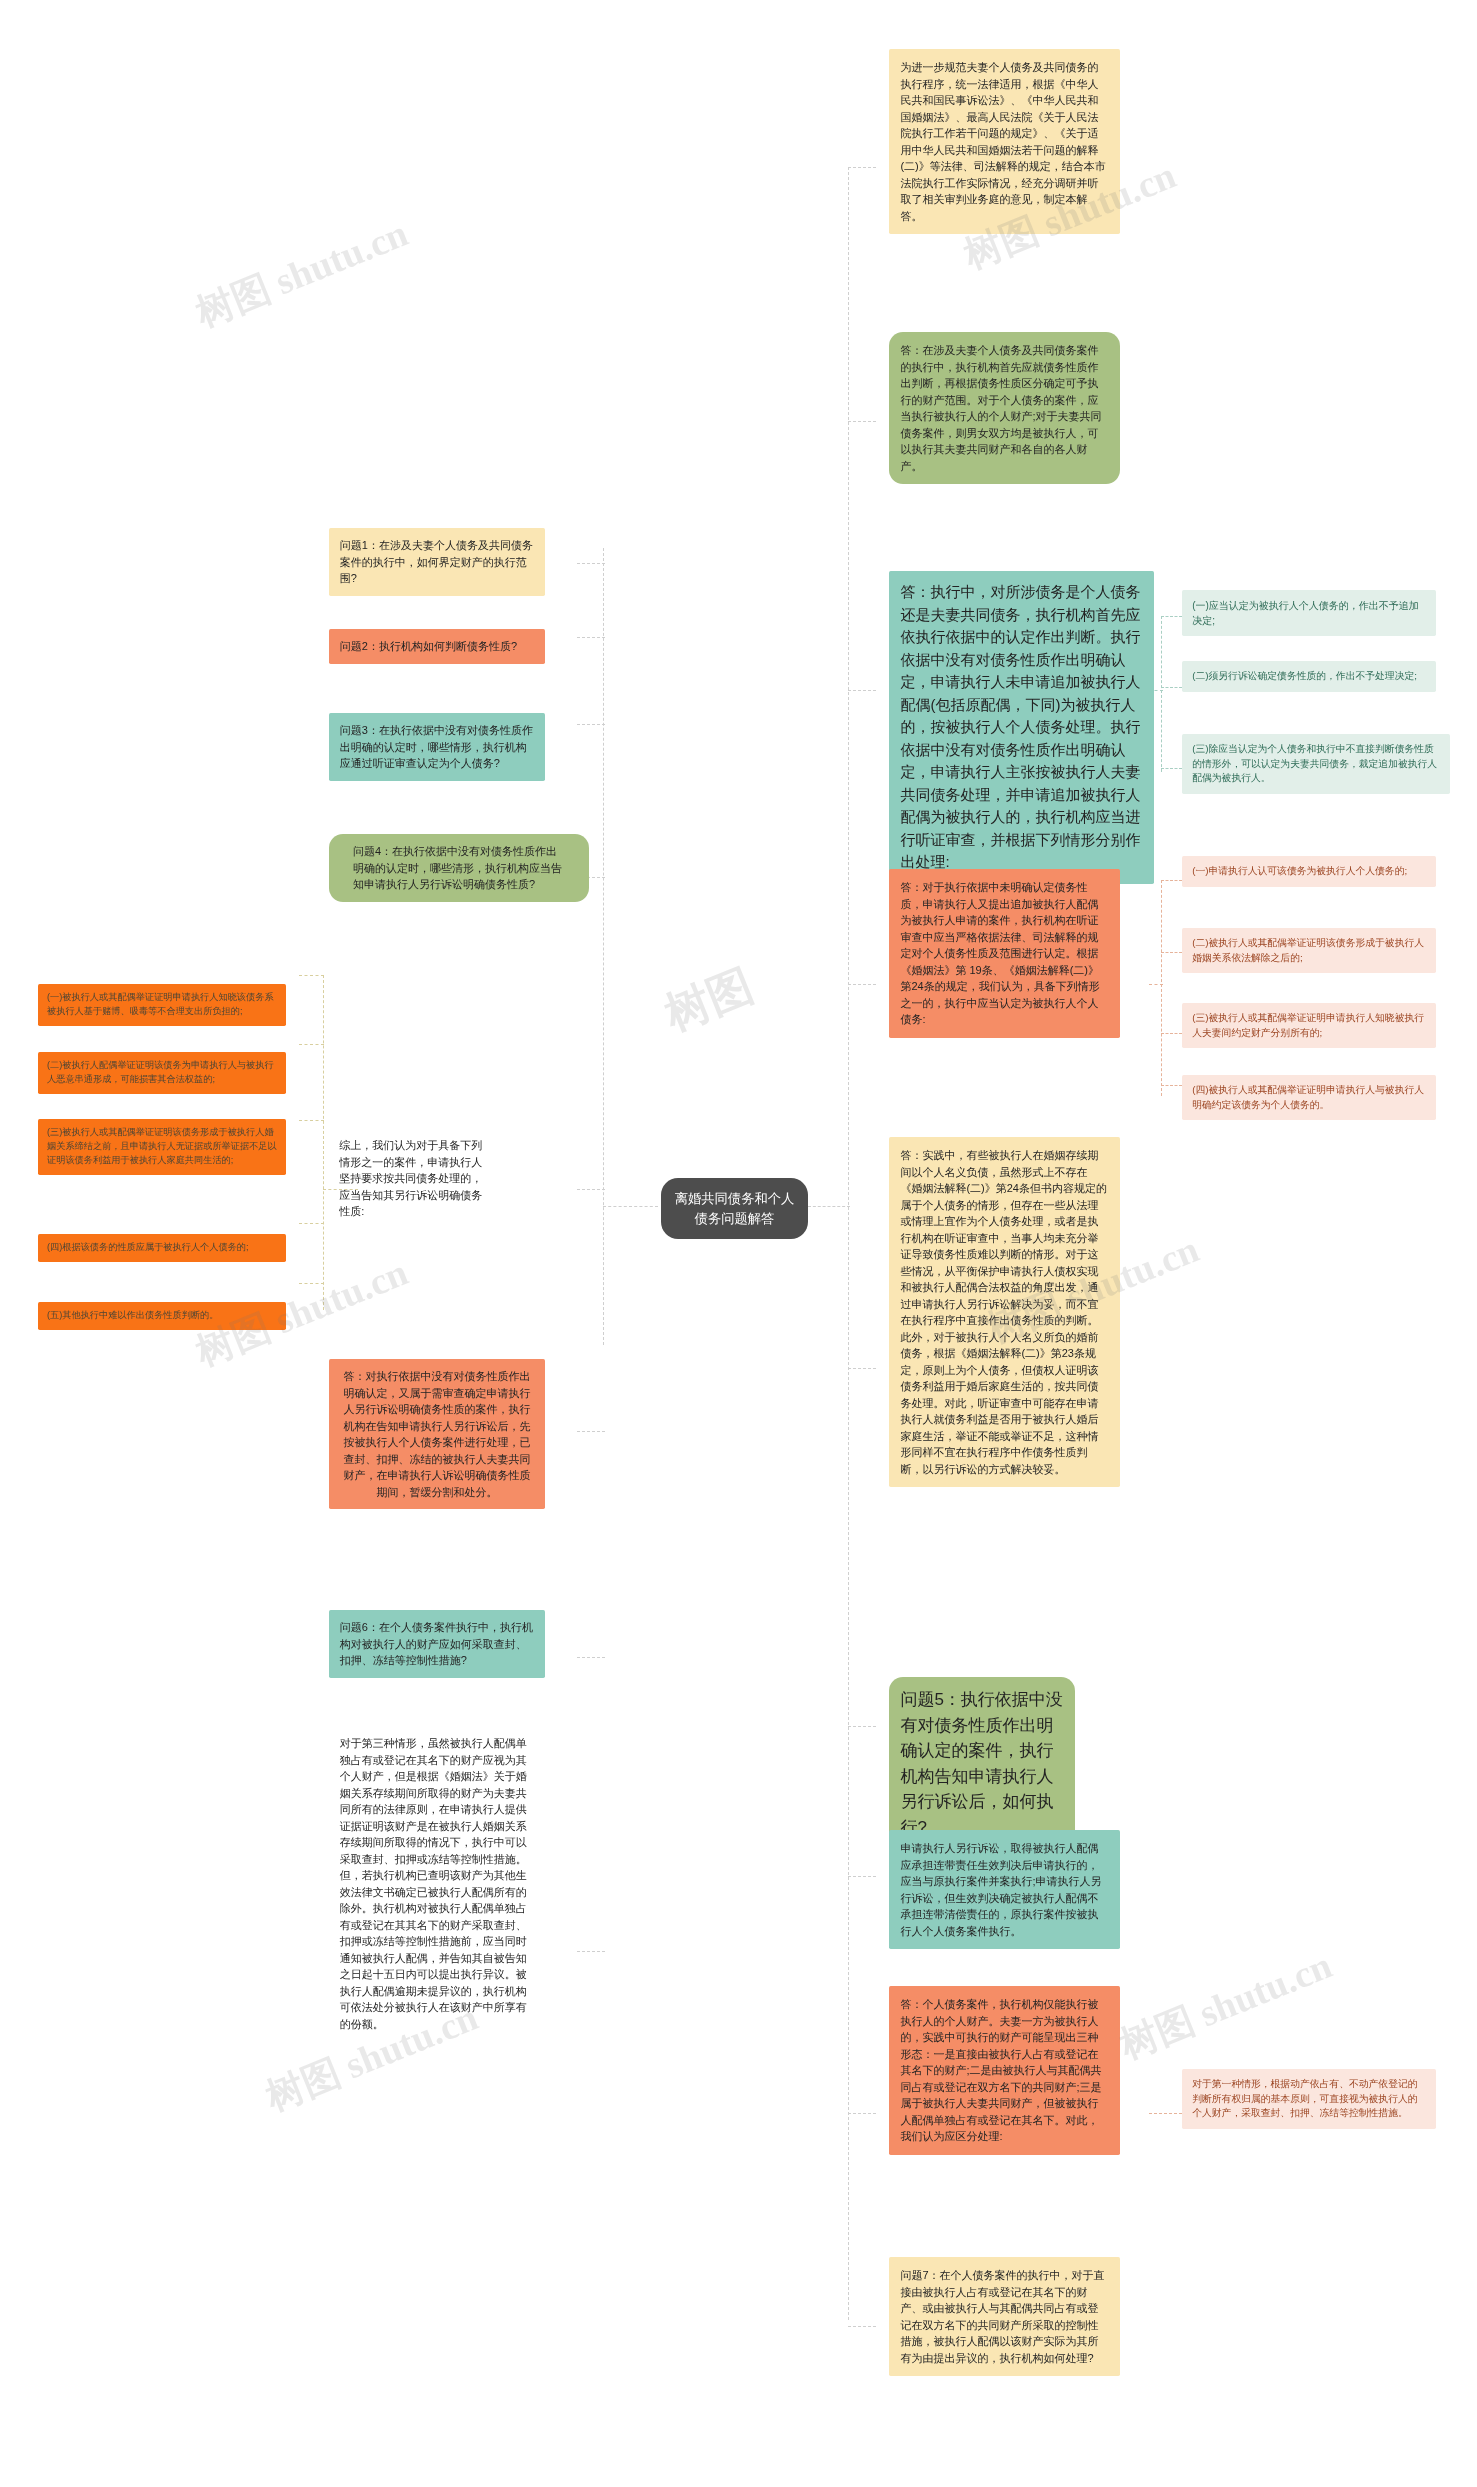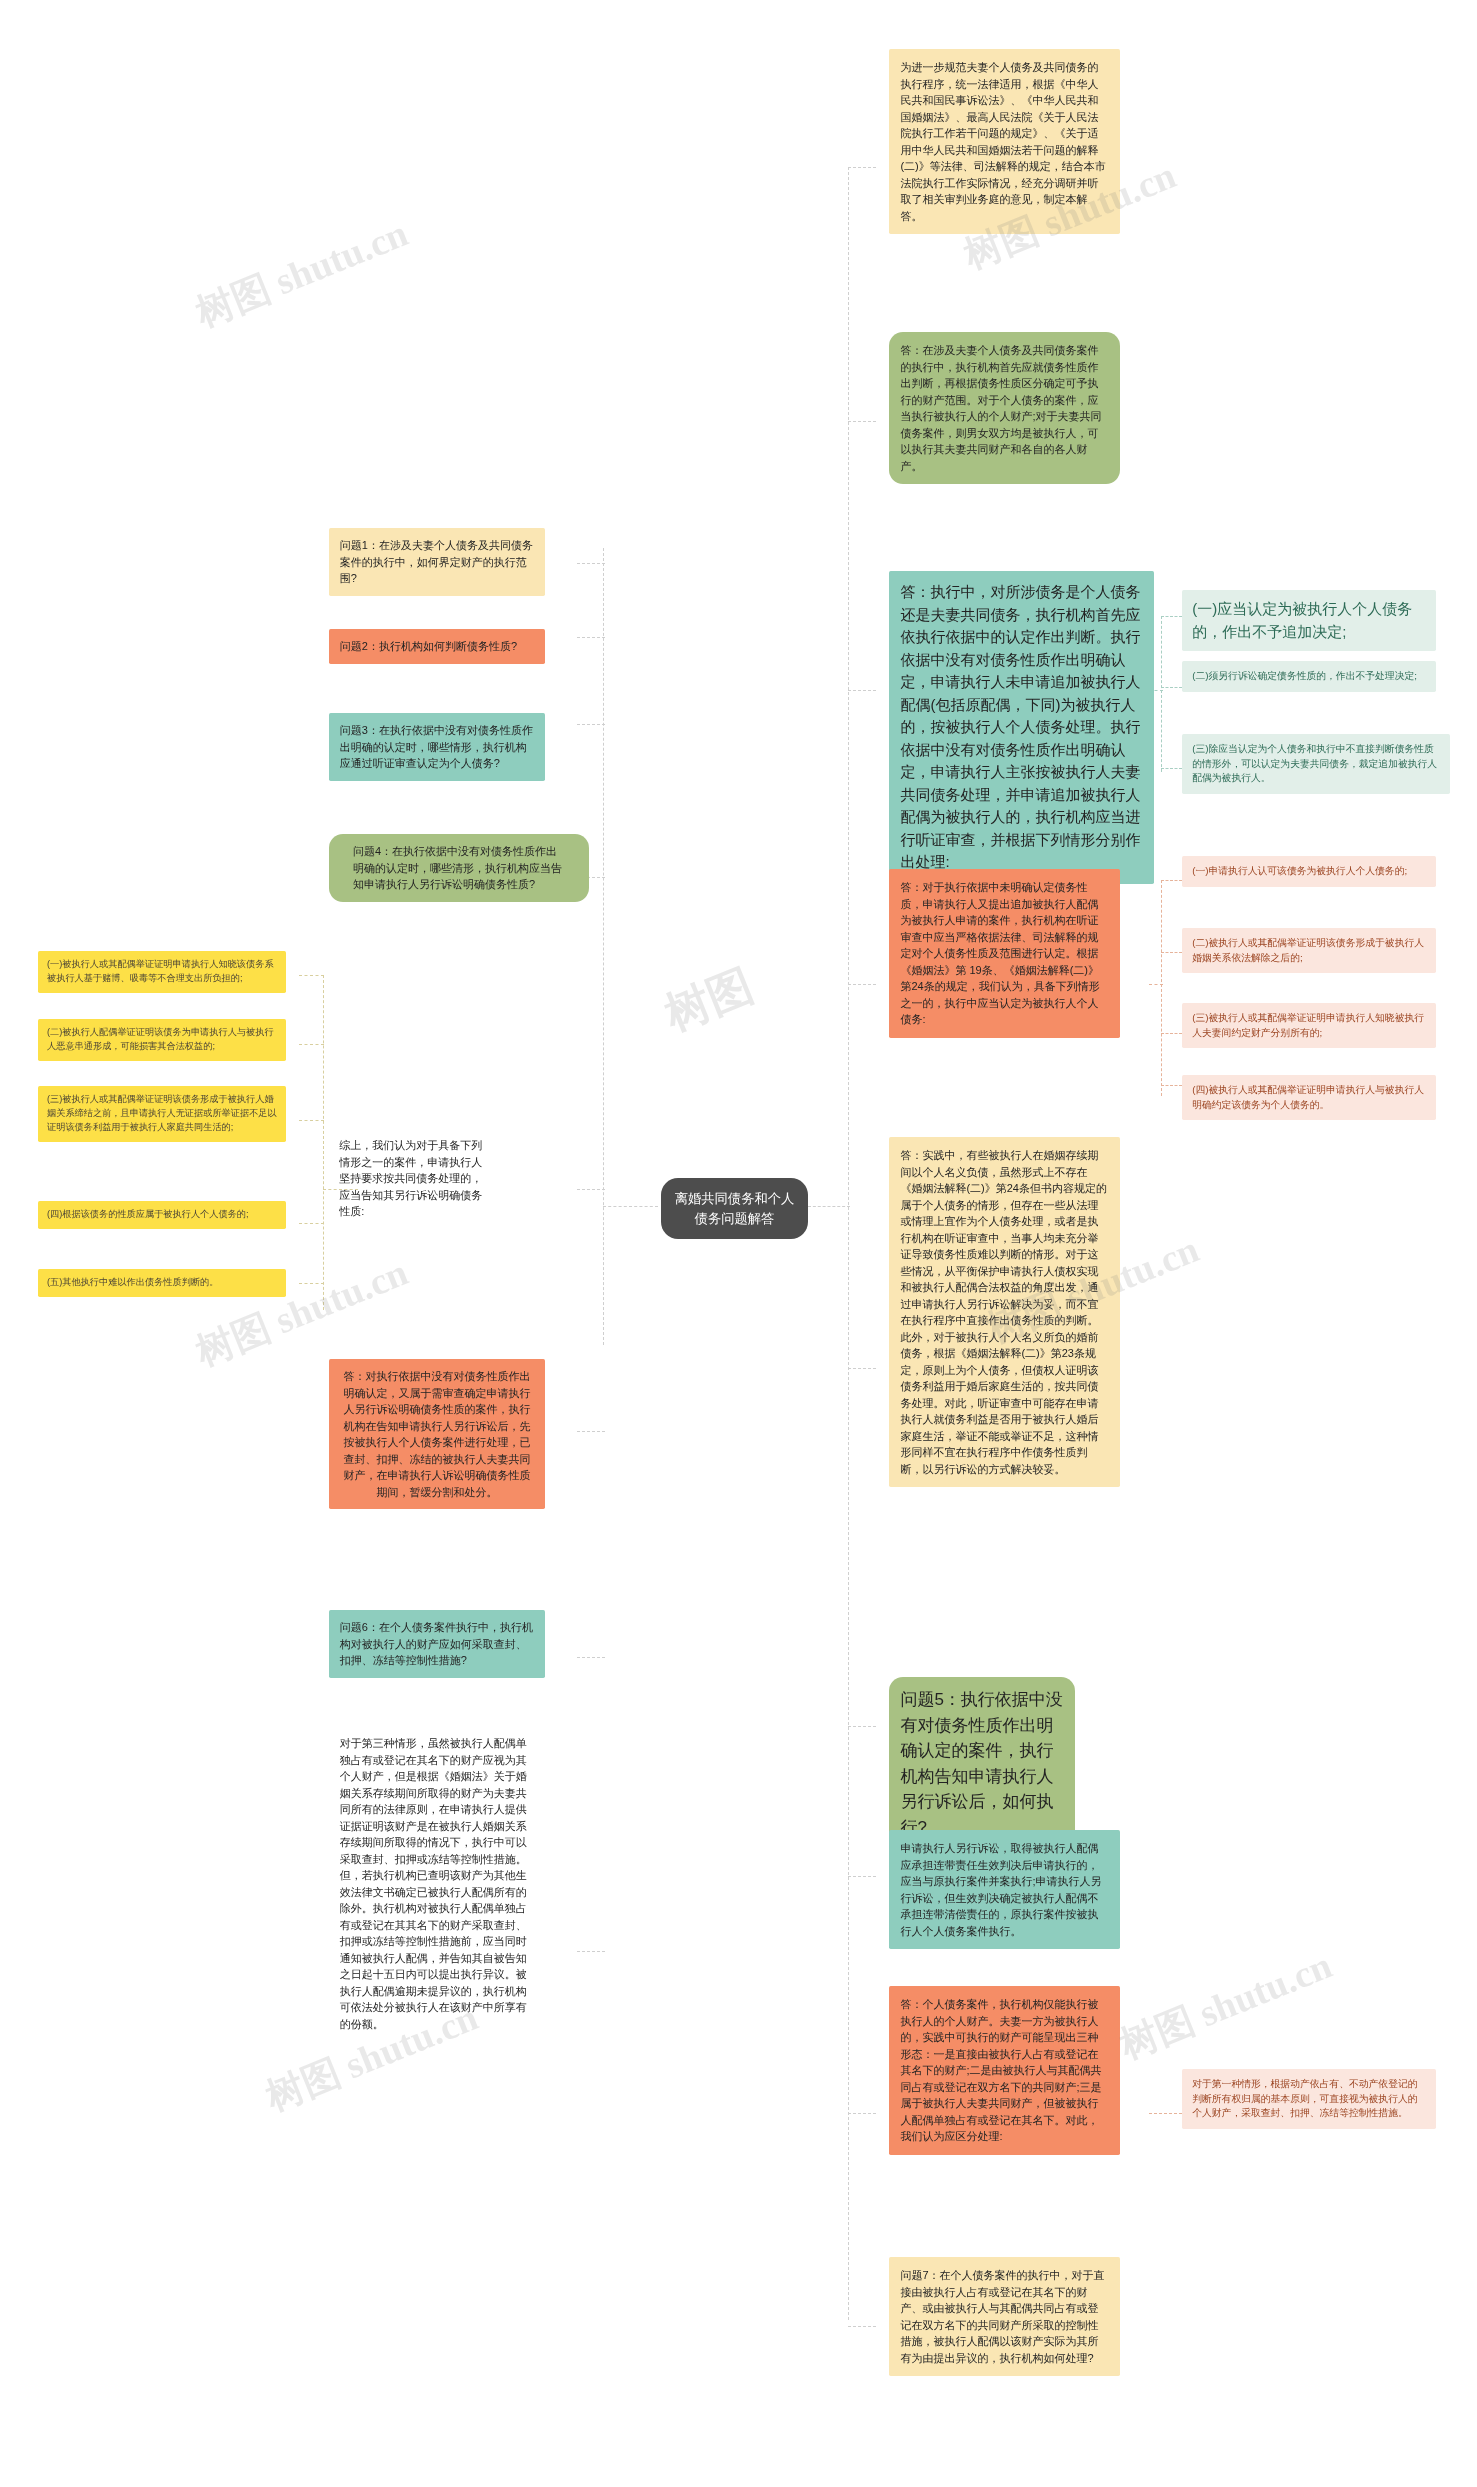--- a/index.html
+++ b/index.html
@@ -41,21 +41,21 @@
     font-size:13.3px;
     padding:10.4px 9.2px;
     border-radius:2.3px;
     line-height:1.45;
   }
   
   .c-yellow{background:#fae6b4;}
   .c-green {background:#a8c183;border-radius:14px;}
   .c-teal  {background:#8ecdbe;}
   .c-orange{background:#f58d66;}
-  .c-sand  {background:#fde047;color:#4c4535;}
+  .c-sand  {background:#f97316;color:#4c4535;margin-top:33px;}
   .c-mint  {background:#e2efe9;color:#2d6b56;}
   .c-blush {background:#fbe6de;color:#9c4522;}
 
   
   .conn{position:absolute;z-index:5;pointer-events:none;}
   .v-line{border-left:1.2px dashed #d8cf9f;}
   .h-line{border-top:1.2px dashed #d8cf9f;}
   .v-teal{border-left:1.2px dashed #a9cfc3;}
   .h-teal{border-top:1.2px dashed #a9cfc3;}
   .v-orng{border-left:1.2px dashed #e6b39a;}
@@ -132,21 +132,21 @@
 </div>
 
 <div class="node c-green" style="left:889px;top:332px;width:231px;padding:9.2px 10.4px;font-size:11px;">
   <span class="txt">答：在涉及夫妻个人债务及共同债务案件的执行中，执行机构首先应就债务性质作出判断，再根据债务性质区分确定可予执行的财产范围。对于个人债务的案件，应当执行被执行人的个人财产;对于夫妻共同债务案件，则男女双方均是被执行人，可以执行其夫妻共同财产和各自的各人财产。</span>
 </div>
 
 <div class="node c-teal" style="left:889px;top:571px;width:265px;padding:9.2px 10.4px;font-size:15px;">
   <span class="txt">答：执行中，对所涉债务是个人债务还是夫妻共同债务，执行机构首先应依执行依据中的认定作出判断。执行依据中没有对债务性质作出明确认定，申请执行人未申请追加被执行人配偶(包括原配偶，下同)为被执行人的，按被执行人个人债务处理。执行依据中没有对债务性质作出明确认定，申请执行人主张按被执行人夫妻共同债务处理，并申请追加被执行人配偶为被执行人的，执行机构应当进行听证审查，并根据下列情形分别作出处理:</span>
 </div>
 
-<div class="node c-mint" style="left:1182px;top:590px;width:254px;padding:7px 9.2px;font-size:15px;">
+<div class="node c-mint" style="left:1182px;top:590px;width:254px;padding:7px 9.2px;font-size:10px;">
   <span class="txt">(一)应当认定为被执行人个人债务的，作出不予追加决定;</span>
 </div>
 <div class="node c-mint" style="left:1182px;top:661px;width:254px;padding:7px 9.2px;font-size:9.8px;">
   <span class="txt">(二)须另行诉讼确定债务性质的，作出不予处理决定;</span>
 </div>
 <div class="node c-mint" style="left:1182px;top:734px;width:268px;padding:7px 9.2px;font-size:9.8px;">
   <span class="txt">(三)除应当认定为个人债务和执行中不直接判断债务性质的情形外，可以认定为夫妻共同债务，裁定追加被执行人配偶为被执行人。</span>
 </div>
 
 <div class="node c-orange" style="left:889px;top:869px;width:231px;padding:9.2px 10.4px;font-size:11px;">

